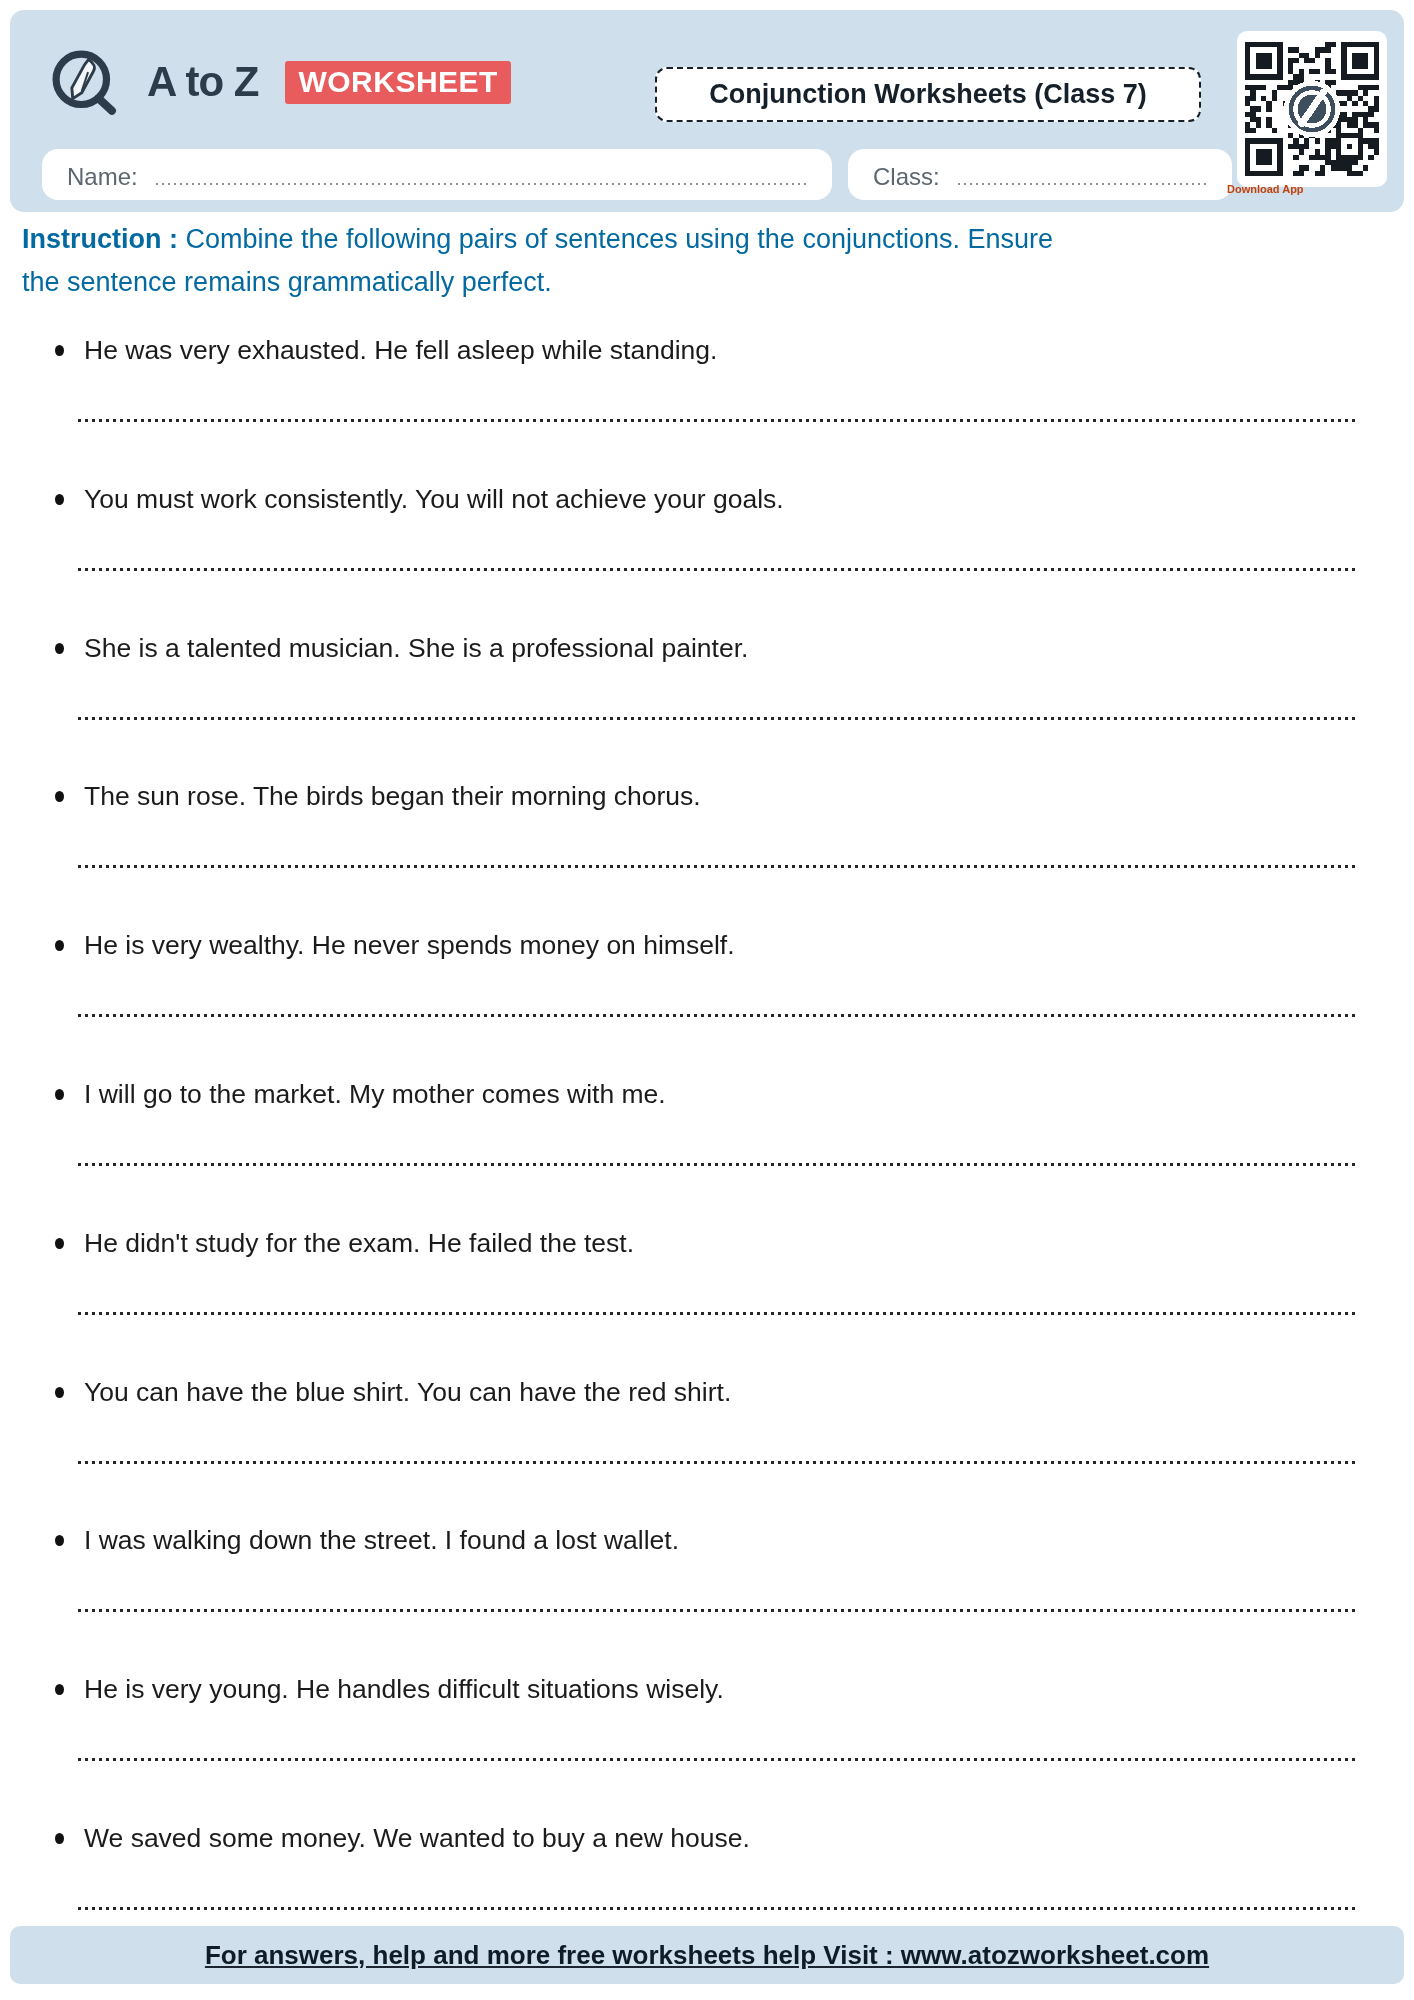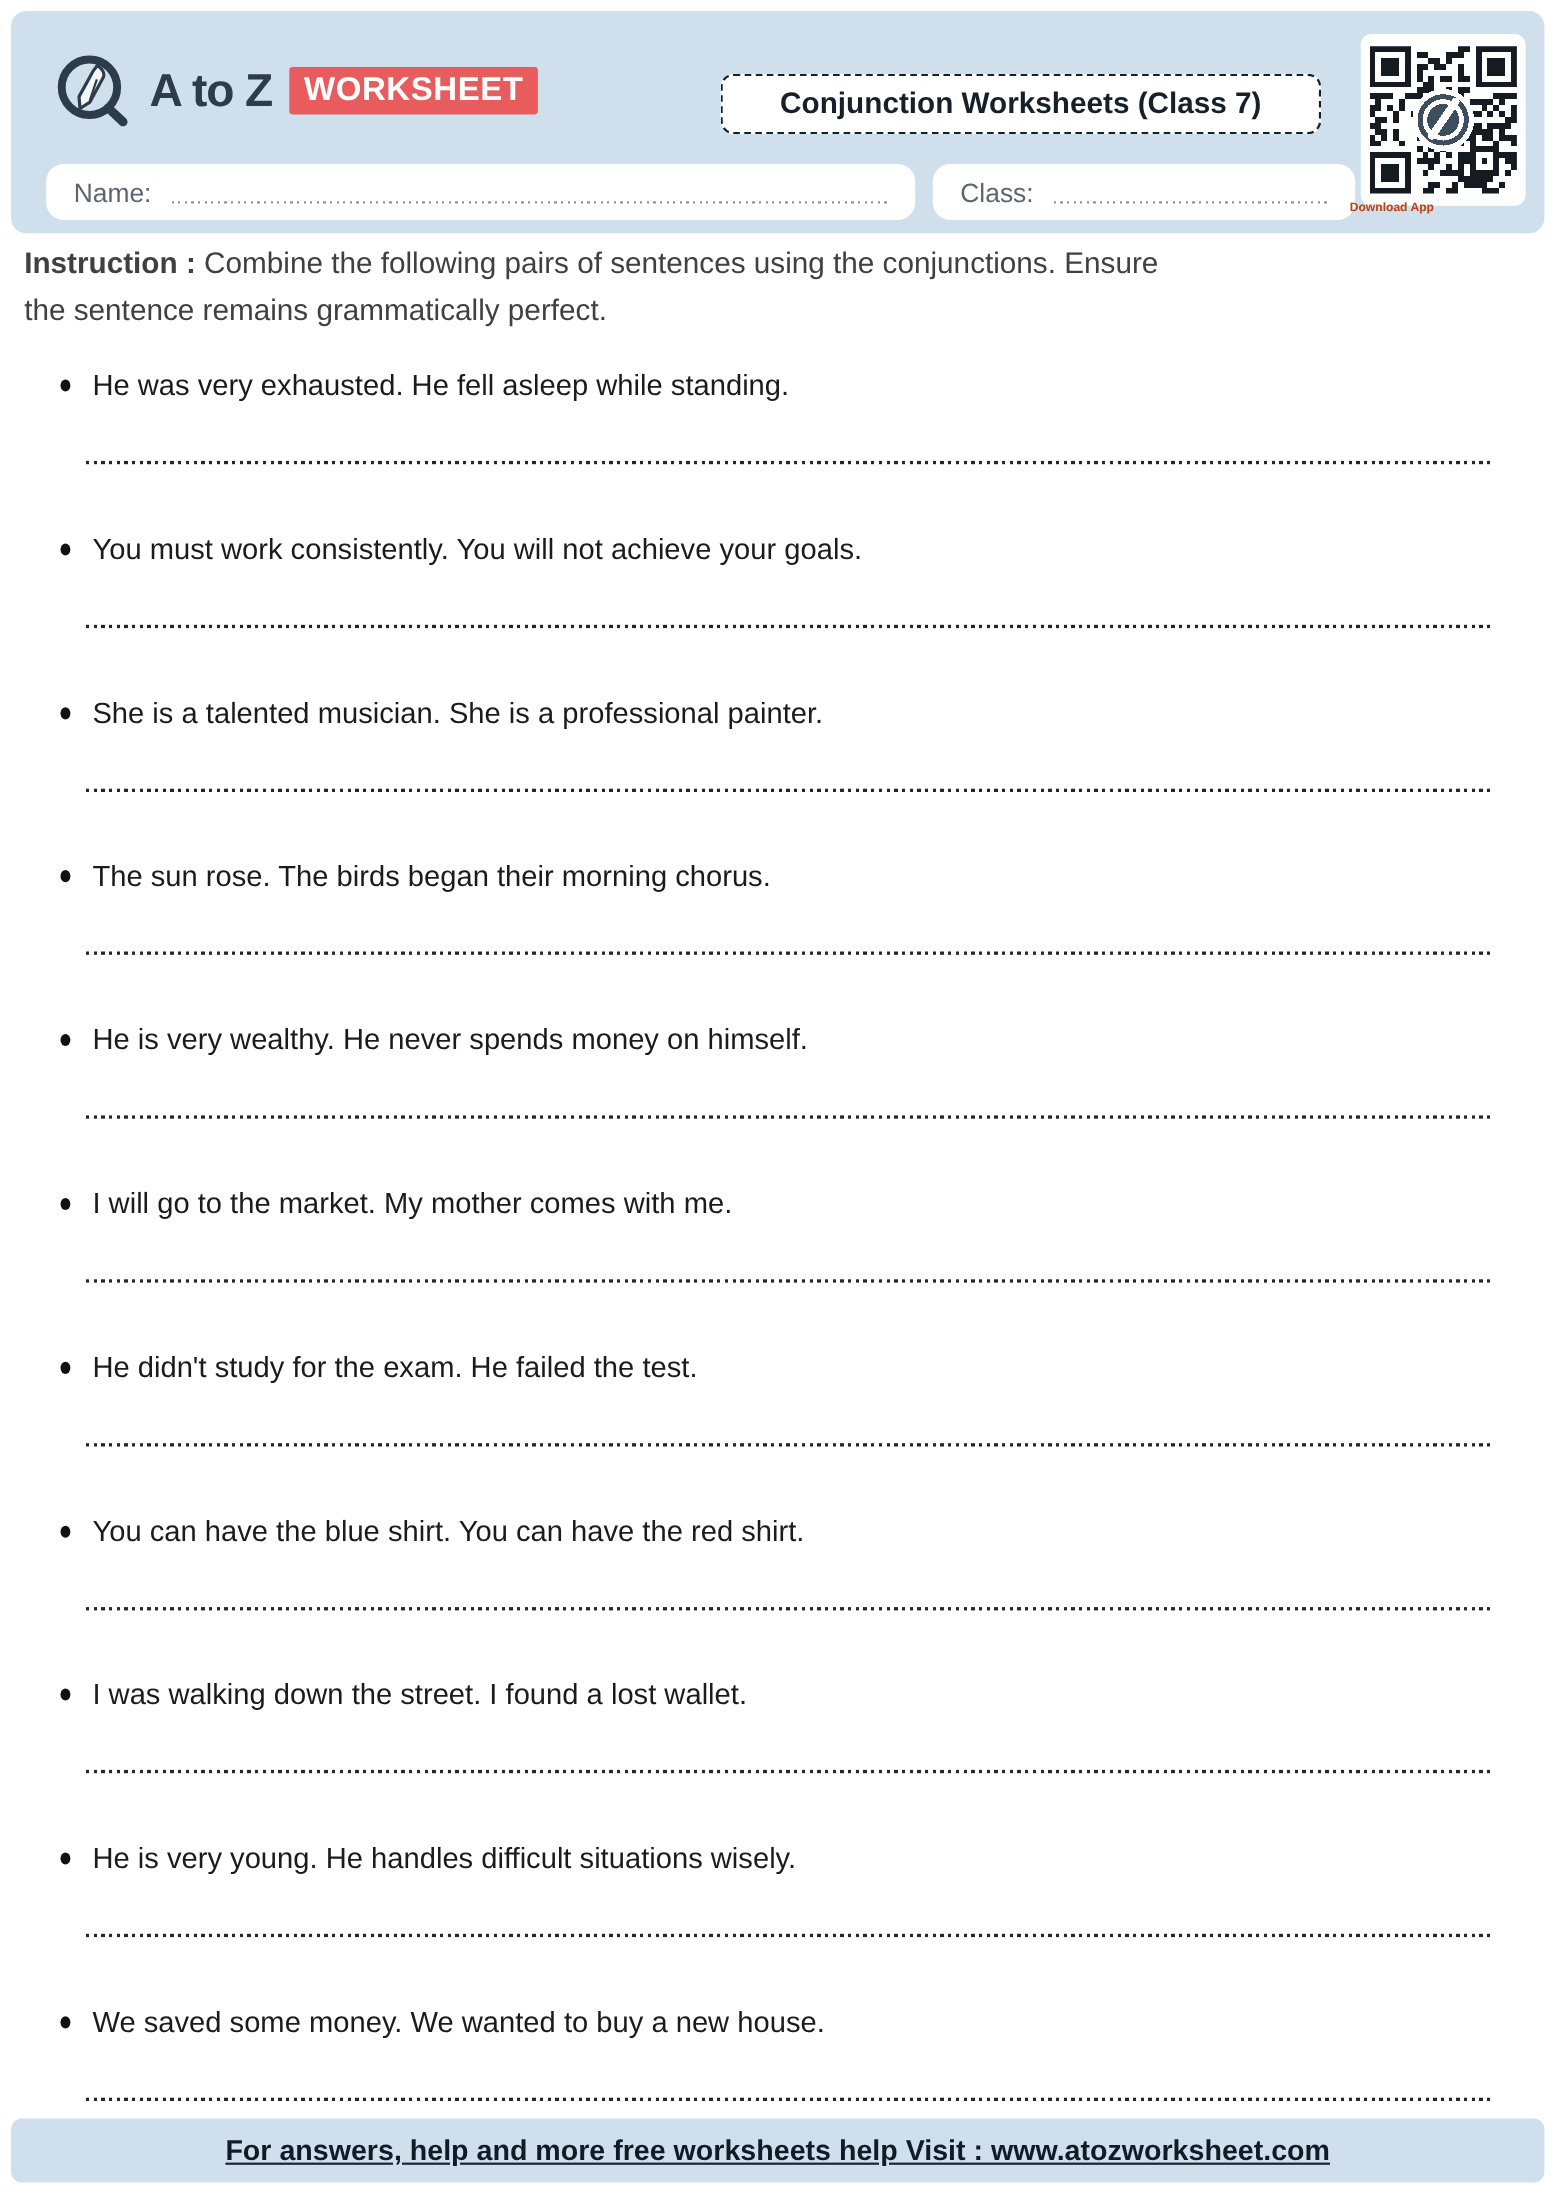--- a/index.html
+++ b/index.html
@@ -12,42 +12,42 @@
     --line-ink:#262626;
   }
   *{margin:0;padding:0;box-sizing:border-box;}
   html,body{background:#ffffff;}
   body{font-family:"Liberation Sans","DejaVu Sans",sans-serif;color:var(--ink);}
   .page{position:relative;width:1414px;height:2000px;margin:0 auto;background:#ffffff;overflow:hidden;}
 
   
   .header{position:absolute;left:10px;top:10px;width:1394px;height:202px;
           background:var(--header-bg);border-radius:14px;}
-  .brand{position:absolute;left:38px;top:34px;height:76px;display:flex;align-items:center;gap:16px;}
+  .brand{position:absolute;left:38px;top:34px;height:76px;display:flex;align-items:center;gap:27px;}
   .brand svg{display:block;}
   .brand-name{font-size:42px;font-weight:800;color:var(--navy);letter-spacing:-1px;}
   .brand-badge{background:var(--badge-bg);color:#ffffff;font-weight:700;font-size:30px;
                letter-spacing:.5px;padding:6px 13px 7px;border-radius:3px;line-height:1;}
   .title-box{position:absolute;left:645px;top:57px;width:546px;height:55px;background:#ffffff;
              border:2.5px dashed #16202b;border-radius:12px;display:flex;align-items:center;justify-content:center;}
   .title-box span{font-size:27px;font-weight:700;color:#16202b;}
   .field{position:absolute;top:127px;height:51px;background:#ffffff;border-radius:16px;
          display:flex;align-items:flex-end;margin-top:12px;}
   .field-name{left:32px;width:790px;}
   .field-class{left:838px;width:384px;}
   .field-label{font-size:24px;color:var(--label-gray);padding:0 0 11px 25px;line-height:1;}
   .field-line{flex:1;height:2px;margin:0 24px 15px 18px;
      background-image:repeating-linear-gradient(90deg,var(--dot-gray) 0 2px,transparent 2px 6px);}
   .qr-box{position:absolute;left:1227px;top:21px;width:150px;height:156px;background:#ffffff;
           border-radius:10px;display:flex;align-items:center;justify-content:center;}
   .qr-caption{position:absolute;left:1227px;top:183px;width:150px;text-align:left;
               font-size:11px;font-weight:700;color:#c2410c;}
 
   
-  .instruction{position:absolute;left:22px;top:218px;width:1370px;font-size:27px;line-height:43px;color:#404040;}
+  .instruction{position:absolute;left:22px;top:218px;width:1370px;font-size:27px;line-height:43px;color:#0369a1;}
   .instruction b{font-weight:700;}
 
   
   .items{position:absolute;left:0;top:330px;width:1414px;}
   .item{position:relative;height:148.8px;}
   .bullet{position:absolute;left:55px;top:15px;width:9px;height:11px;border-radius:50%;background:#111;}
   .sentence{position:absolute;left:84px;top:0;right:40px;font-size:26.5px;line-height:40px;color:#1b1b1d;}
   .answer-line{position:absolute;left:78px;right:59px;top:89px;height:3px;
      background-image:repeating-linear-gradient(90deg,var(--line-ink) 0 3px,transparent 3px 7px);}
 

